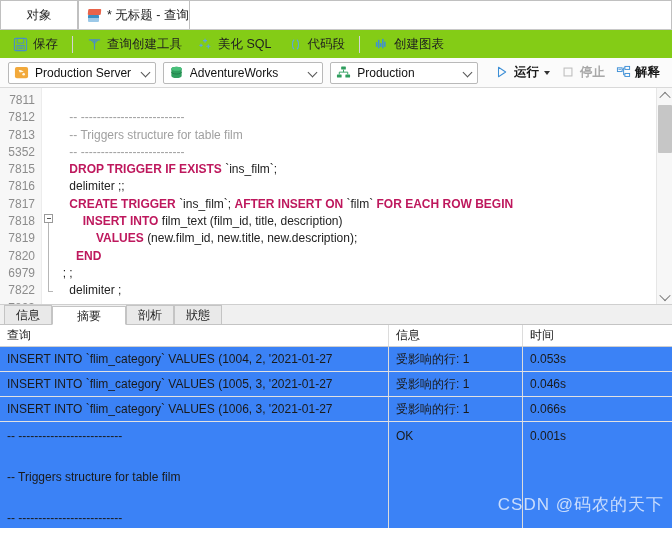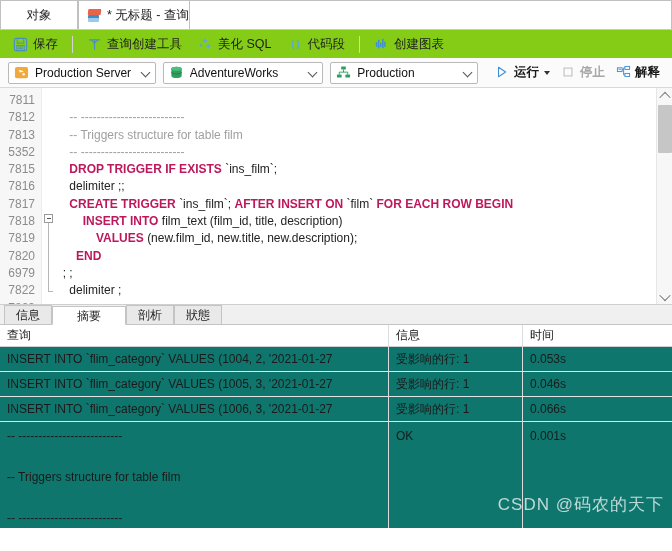--- a/index.html
+++ b/index.html
@@ -295,21 +295,21 @@
     margin-bottom: -1px;
     padding: 0 24px;
     font-weight: normal;
   }
 
   
   .grid {
     position: relative;
     height: 203px;
     overflow: hidden;
-    background: #0f766e;
+    background: #3b82f6;
   }
   .grid-row {
     display: flex;
     border-bottom: 1px solid #e2e2e2;
     box-sizing: border-box;
     font-size: 12px;
   }
   .grid-head {
     background: #ffffff;
     border-bottom: 1px solid #cfcfcf;

